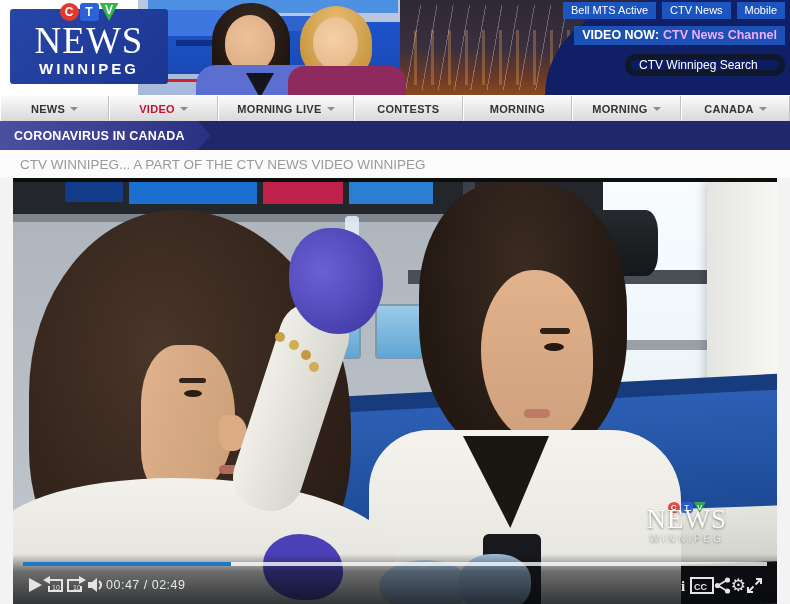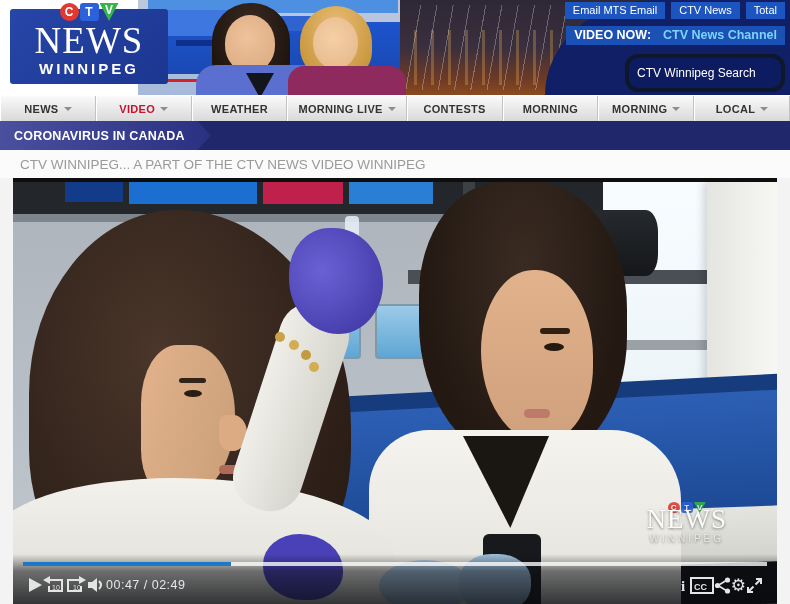--- a/index.html
+++ b/index.html
@@ -54,23 +54,23 @@
   .ctv-v { background:#35b44a; clip-path:polygon(0 0,100% 0,50% 100%); line-height:14px; }
   .logo-news { margin-top:13px; font-family:"Liberation Serif", serif; font-size:37px; line-height:38px;
     color:#fff; letter-spacing:1px; }
   .logo-region { font-size:15px; font-weight:bold; color:#fff; letter-spacing:3px; }
 
   .quick-links { position:absolute; top:2px; right:5px; display:flex; gap:6px; z-index:4; }
   .qbtn { background:#1d55c0; color:#fff; font-size:11px; padding:2px 8px 3px; border:0; cursor:pointer;
     font-family:"Liberation Sans", sans-serif; }
   .live-now { position:absolute; top:26px; right:5px; background:#1b50b4; color:#fff; z-index:4;
     font-size:12.5px; font-weight:bold; padding:2px 8px 3px; }
-  .live-channel { color:#7dd3fc; margin-left:12px; }
-  .search-pill { position:absolute; top:54px; right:5px; width:160px; height:38px; z-index:4;
-    border:4px solid #0f172a; border-radius:13px; background:rgba(8,22,88,.35);
+  .live-channel { color:#f0abfc; margin-left:4px; }
+  .search-pill { position:absolute; top:54px; right:5px; width:160px; height:22px; z-index:4;
+    border:6px solid #0f172a; border-radius:13px; background:rgba(8,22,88,.35);
     display:flex; align-items:center; padding:0 8px; }
   .search-pill input { flex:1; background:transparent; border:0; outline:none; color:#fff; font-size:12px;
     font-family:"Liberation Sans", sans-serif; }
   .search-pill input::placeholder { color:#fff; opacity:1; }
   .mag { position:relative; width:14px; height:14px; }
   .mag::before { content:""; position:absolute; left:0; top:0; width:8px; height:8px;
     border:2px solid #fff; border-radius:50%; }
   .mag::after { content:""; position:absolute; left:9px; top:9px; width:5px; height:2px;
     background:#fff; transform:rotate(45deg); }
 
@@ -222,23 +222,23 @@
     <div class="ctv-letters">
       <span class="ctv-letter ctv-c">C</span>
       <span class="ctv-letter ctv-t">T</span>
       <span class="ctv-letter ctv-v">V</span>
     </div>
     <div class="logo-news">NEWS</div>
     <div class="logo-region">WINNIPEG</div>
   </div>
 
   <div class="quick-links">
-    <button class="qbtn">Email MTS Email</button>
+    <button class="qbtn">Bell MTS Active</button>
     <button class="qbtn">CTV News</button>
-    <button class="qbtn">Total</button>
+    <button class="qbtn">Mobile</button>
   </div>
 
   <div class="live-now">
     <span>VIDEO NOW:</span><span class="live-channel">CTV News Channel</span>
   </div>
 
   <div class="search-pill">
     <input type="text" placeholder="CTV Winnipeg Search" style="">
     <span class="mag"></span>
   </div>
@@ -246,39 +246,36 @@
 
 <nav class="mainnav">
   <div class="nav-item">
     <span>NEWS</span>
     <span class="chev"></span>
   </div>
   <div class="nav-item active">
     <span>VIDEO</span>
     <span class="chev"></span>
   </div>
-  <div class="nav-item">
-    <span>WEATHER</span>
-  </div>
   <div class="nav-item wide">
     <span>MORNING LIVE</span>
     <span class="chev"></span>
   </div>
   <div class="nav-item">
     <span>CONTESTS</span>
   </div>
   <div class="nav-item">
     <span>MORNING</span>
   </div>
   <div class="nav-item">
     <span>MORNING</span>
     <span class="chev"></span>
   </div>
   <div class="nav-item">
-    <span>LOCAL</span>
+    <span>CANADA</span>
     <span class="chev"></span>
   </div>
 </nav>
 
 <div class="ticker">
   <div class="ticker-label">CORONAVIRUS IN CANADA</div>
 </div>
 
 <div class="subheader">
   <span>CTV WINNIPEG... A PART OF THE CTV NEWS VIDEO WINNIPEG</span>

